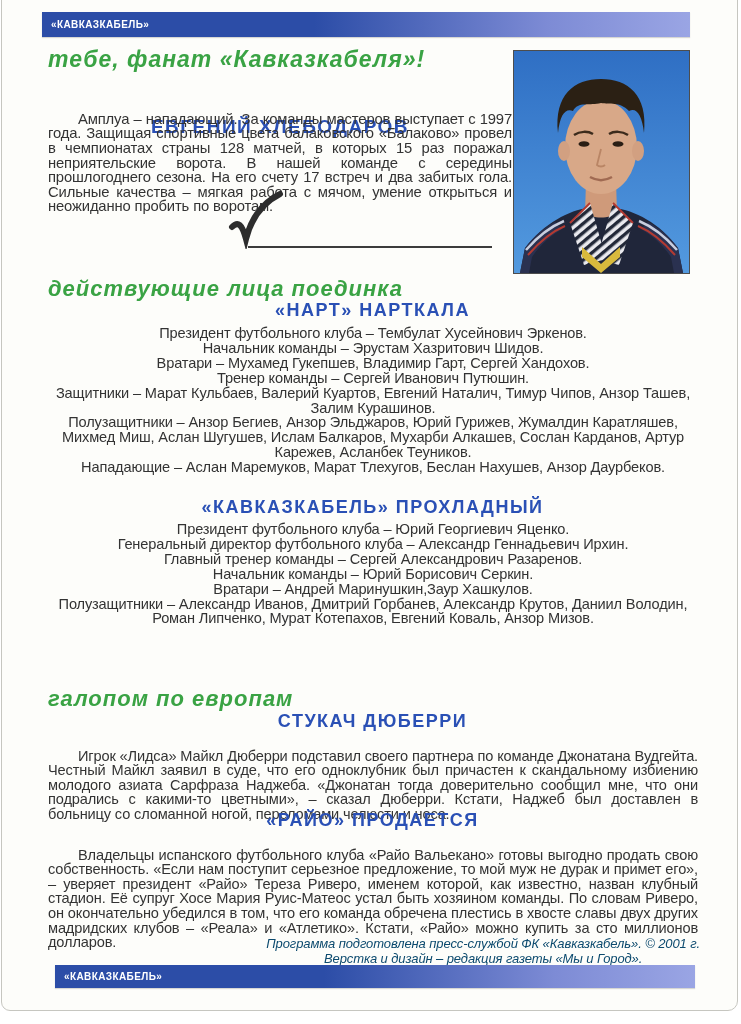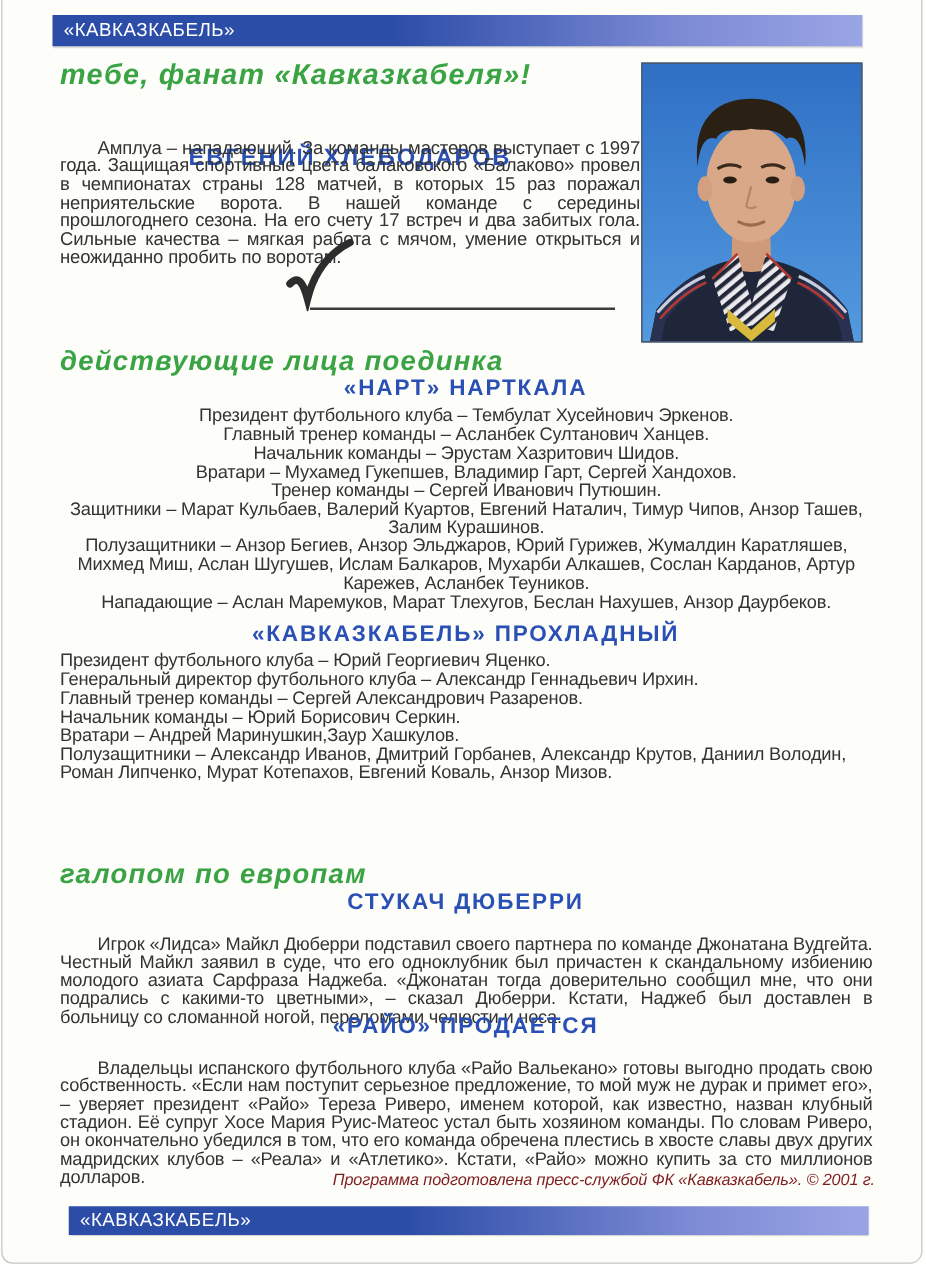--- a/index.html
+++ b/index.html
@@ -16,21 +16,21 @@
     border-radius:0 0 10px 9px;
   }
   
   .banner{
     position:absolute;height:25px;
     background:linear-gradient(90deg,#2c4da7 0%,#2c4da7 42%,#7d8bd5 78%,#9aa5e4 100%);
     display:flex;align-items:center;
     box-shadow:0 1px 1px rgba(0,0,0,.15);
   }
   .banner span{
-    color:#ffffff;font-weight:normal;font-size:15px;letter-spacing:.4px;
+    color:#ffffff;font-weight:bold;font-size:10px;letter-spacing:.4px;
     padding-left:9px;white-space:nowrap;
   }
   #banner-top{left:42px;top:12px;width:648px;}
   #banner-bottom{left:55px;top:965px;width:640px;height:23px;}
   
   .green-title{
     position:absolute;left:48px;
     color:#3aa344;font-style:italic;font-weight:bold;
     font-size:22px;letter-spacing:1px;white-space:nowrap;text-align:center;
   }
@@ -52,39 +52,39 @@
     position:absolute;left:48px;width:650px;
     font-size:14.6px;line-height:14.6px;letter-spacing:-.15px;
     text-align:justify;color:#333333;
   }
   .indent{text-indent:30px;}
   #bio{top:97px;width:464px;font-size:14.8px;}
   #article1-body{top:734px;}
   #article2-body{top:833px;}
   .roster{position:absolute;left:48px;width:650px;}
   #team1-roster{top:326px;text-align:center;}
-  #team2-roster{top:522px;}
+  #team2-roster{top:522px;text-align:center;}
   .roster div{
     font-size:14.6px;line-height:14.9px;letter-spacing:-.15px;color:#333333;
   }
   
   #player-photo{
     position:absolute;left:513px;top:50px;width:175px;height:222px;
     border:1px solid #4d4d4d;background:#3a7bca;
   }
   
   #checkmark{position:absolute;left:224px;top:191px;width:62px;height:58px;}
   #check-line{
     position:absolute;left:248px;top:246px;width:244px;height:0;
     border-top:2px solid #3c3c3c;
   }
   
   #credit{
     position:absolute;right:41px;top:936px;text-align:center;
-    font-style:italic;font-size:13px;line-height:15px;color:#7f1d1d;
+    font-style:italic;font-size:13px;line-height:15px;color:#0c4a6e;
     letter-spacing:-.1px;
   }
 </style>
 </head>
 <body>
 
 <div class="sheet"></div>
 
 <div class="banner" id="banner-top">
   <span>«КАВКАЗКАБЕЛЬ»</span>
@@ -143,21 +143,20 @@
 <svg id="checkmark" viewBox="0 0 62 58">
   <path d="M8 36 C14 30 18 33 22 48 C28 24 42 10 56 3" stroke="#2d2d2d" stroke-width="6" fill="none" stroke-linecap="round"></path>
 </svg>
 <div id="check-line"></div>
 
 <div class="green-title" id="section-lineup-title">действующие лица поединка</div>
 
 <div class="blue-heading" id="team1-name">«НАРТ» НАРТКАЛА</div>
 <div class="roster" id="team1-roster">
   <div>Президент футбольного клуба – Тембулат Хусейнович Эркенов.</div>
-  <div>Главный тренер команды – Асланбек Султанович Ханцев.</div>
   <div>Начальник команды – Эрустам Хазритович Шидов.</div>
   <div>Вратари – Мухамед Гукепшев, Владимир Гарт, Сергей Хандохов.</div>
   <div>Тренер команды – Сергей Иванович Путюшин.</div>
   <div>Защитники – Марат Кульбаев, Валерий Куартов, Евгений Наталич, Тимур Чипов, Анзор Ташев, Залим Курашинов.</div>
   <div>Полузащитники – Анзор Бегиев, Анзор Эльджаров, Юрий Гурижев, Жумалдин Каратляшев, Михмед Миш, Аслан Шугушев, Ислам Балкаров, Мухарби Алкашев, Сослан Карданов, Артур Карежев, Асланбек Теуников.</div>
   <div>Нападающие – Аслан Маремуков, Марат Тлехугов, Беслан Нахушев, Анзор Даурбеков.</div>
 </div>
 
 <div class="blue-heading" id="team2-name">«КАВКАЗКАБЕЛЬ» ПРОХЛАДНЫЙ</div>
 <div class="roster" id="team2-roster">
@@ -172,17 +171,18 @@
 <div class="green-title" id="section-news-title">галопом по европам</div>
 
 <div class="blue-heading" id="article1-title">СТУКАЧ ДЮБЕРРИ</div>
 <p class="bodytext indent" id="article1-body">Игрок «Лидса» Майкл Дюберри подставил своего партнера по команде Джонатана Вудгейта. Честный Майкл заявил в суде, что его одноклубник был причастен к скандальному избиению молодого азиата Сарфраза Наджеба. «Джонатан тогда доверительно сообщил мне, что они подрались с какими-то цветными», – сказал Дюберри. Кстати, Наджеб был доставлен в больницу со сломанной ногой, переломами челюсти и носа.</p>
 
 <div class="blue-heading" id="article2-title">«РАЙО» ПРОДАЕТСЯ</div>
 <p class="bodytext indent" id="article2-body">Владельцы испанского футбольного клуба «Райо Вальекано» готовы выгодно продать свою собственность. «Если нам поступит серьезное предложение, то мой муж не дурак и примет его», – уверяет президент «Райо» Тереза Риверо, именем которой, как известно, назван клубный стадион. Её супруг Хосе Мария Руис-Матеос устал быть хозяином команды. По словам Риверо, он окончательно убедился в том, что его команда обречена плестись в хвосте славы двух других мадридских клубов – «Реала» и «Атлетико». Кстати, «Райо» можно купить за сто миллионов долларов.</p>
 
 <div id="credit">
   <div>Программа подготовлена пресс-службой ФК «Кавказкабель». © 2001 г.</div>
+  <div>Верстка и дизайн – редакция газеты «Мы и Город».</div>
 </div>
 
 <div class="banner" id="banner-bottom">
   <span>«КАВКАЗКАБЕЛЬ»</span>
 </div>
 
 </body></html>

